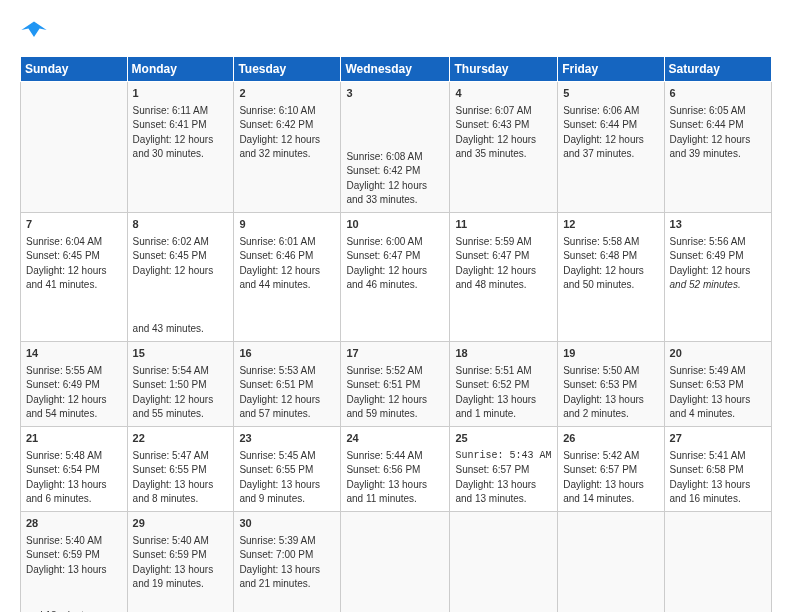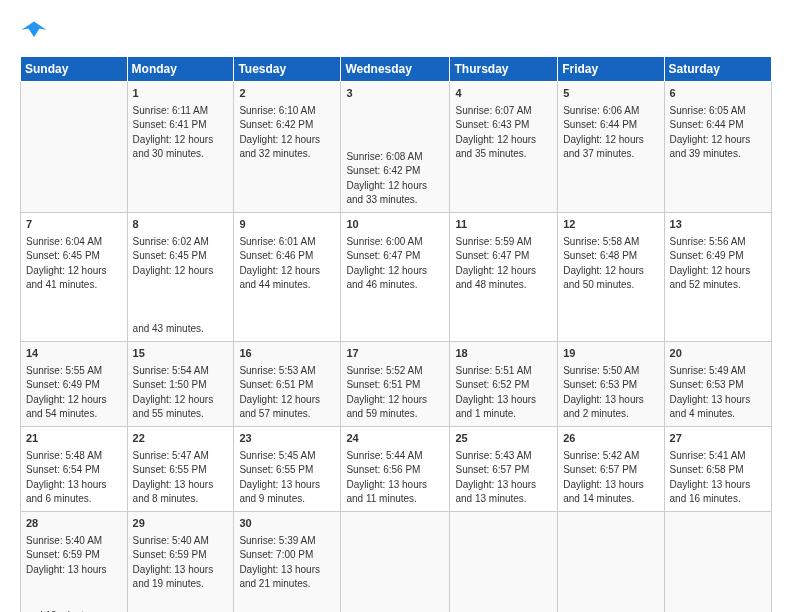--- a/index.html
+++ b/index.html
@@ -210,21 +210,21 @@
             <span style="display: block;">Sunrise: 5:58 AM</span>
             <span style="display: block;">Sunset: 6:48 PM</span>
             <span style="display: block;">Daylight: 12 hours</span>
             <span style="display: block;">and 50 minutes.</span>
           </td>
           <td>
             <span class="day-num">13</span>
             <span style="display: block;">Sunrise: 5:56 AM</span>
             <span style="display: block;">Sunset: 6:49 PM</span>
             <span style="display: block;">Daylight: 12 hours</span>
-            <span style="display: block;">and 52 minutes.</span>
+            <span style="display: block; font-style: italic;">and 52 minutes.</span>
           </td>
         </tr>
         <tr>
           <td>
             <span class="day-num">14</span>
             <span style="display: block;">Sunrise: 5:55 AM</span>
             <span style="display: block;">Sunset: 6:49 PM</span>
             <span style="display: block;">Daylight: 12 hours</span>
             <span style="display: block;">and 54 minutes.</span>
           </td>
@@ -295,21 +295,21 @@
           </td>
           <td>
             <span class="day-num">24</span>
             <span style="display: block;">Sunrise: 5:44 AM</span>
             <span style="display: block;">Sunset: 6:56 PM</span>
             <span style="display: block;">Daylight: 13 hours</span>
             <span style="display: block;">and 11 minutes.</span>
           </td>
           <td>
             <span class="day-num">25</span>
-            <span style="display: block;">Sunrise: 5:43 AM</span>
+            <span style="display: block; font-family: Liberation Mono, monospace;">Sunrise: 5:43 AM</span>
             <span style="display: block;">Sunset: 6:57 PM</span>
             <span style="display: block;">Daylight: 13 hours</span>
             <span style="display: block;">and 13 minutes.</span>
           </td>
           <td>
             <span class="day-num">26</span>
             <span style="display: block;">Sunrise: 5:42 AM</span>
             <span style="display: block;">Sunset: 6:57 PM</span>
             <span style="display: block;">Daylight: 13 hours</span>
             <span style="display: block;">and 14 minutes.</span>

